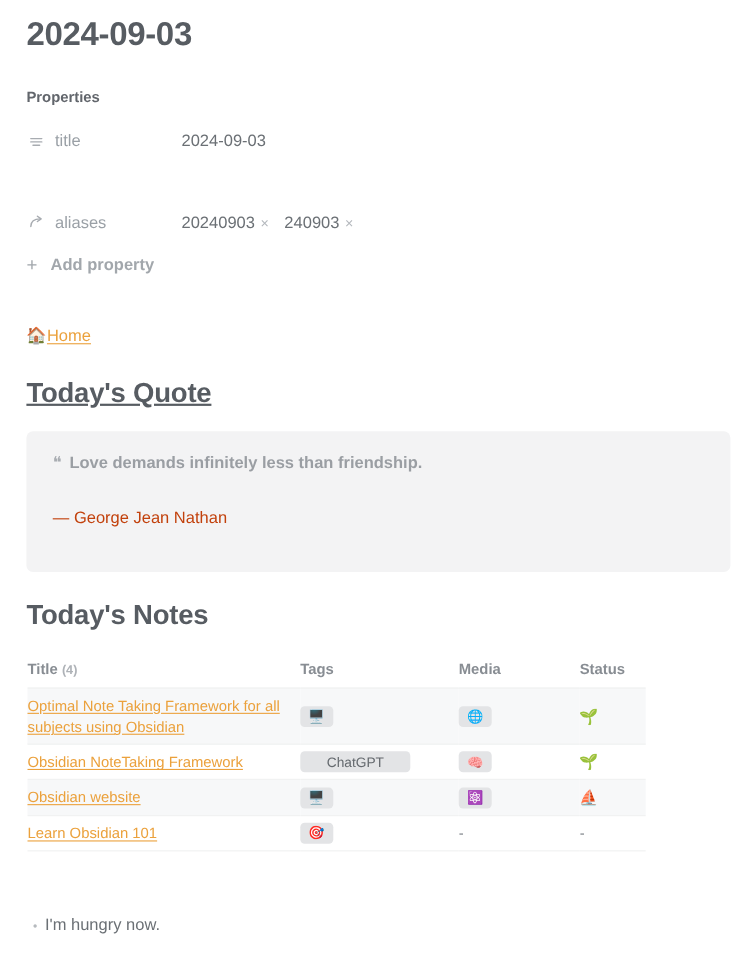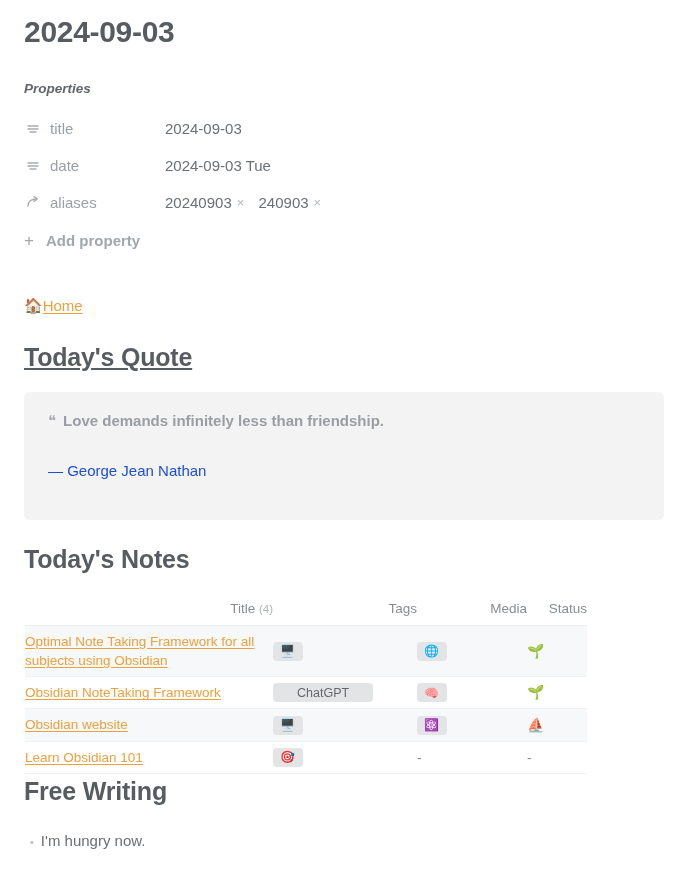--- a/index.html
+++ b/index.html
@@ -36,21 +36,20 @@
   }
 
   
   .properties-label {
     position: absolute;
     left: 24px;
     top: 81px;
     font-size: 13.5px;
     font-weight: bold;
     color: #62666c;
-    font-style: italic;
   }
   .prop-row {
     position: absolute;
     left: 24px;
     height: 22px;
     display: flex;
     align-items: center;
     width: 560px;
   }
   .prop-row .prop-icon {
@@ -164,35 +163,35 @@
   }
   .quote-mark {
     font-size: 15px;
     margin-right: 7px;
     color: #a9adb2;
     font-weight: normal;
   }
   .quote-author {
     margin-top: 30px;
     font-size: 15px;
-    color: #1d4ed8;
+    color: #c2410c;
   }
 
   
   .notes-table {
     position: absolute;
     left: 25px;
     top: 601px;
     width: 562px;
     border-collapse: collapse;
     font-size: 13px;
   }
   .notes-table th {
-    text-align: right;
-    font-weight: normal;
+    text-align: left;
+    font-weight: bold;
     font-size: 13.5px;
     color: #888d93;
     padding: 0 0 9px 0;
     border-bottom: 1px solid #eceded;
     vertical-align: bottom;
   }
   .notes-table th .count {
     font-size: 11.5px;
     color: #aeb2b7;
   }
@@ -272,33 +271,20 @@
           <line x1="2" y1="5" x2="12" y2="5"></line>
           <line x1="2" y1="8" x2="12" y2="8"></line>
           <line x1="4" y1="11" x2="10" y2="11"></line>
         </g>
       </svg>
     </span>
     <span class="prop-key">title</span>
     <span class="prop-val">2024-09-03</span>
   </div>
 
-  <div class="prop-row" style="top:154px;">
-    <span class="prop-icon">
-      <svg width="14" height="14" viewBox="0 0 14 14" aria-hidden="true">
-        <g stroke="currentColor" stroke-width="1.3" stroke-linecap="round">
-          <line x1="2" y1="5" x2="12" y2="5"></line>
-          <line x1="2" y1="8" x2="12" y2="8"></line>
-          <line x1="4" y1="11" x2="10" y2="11"></line>
-        </g>
-      </svg>
-    </span>
-    <span class="prop-key">date</span>
-    <span class="prop-val">2024-09-03 Tue</span>
-  </div>
 
   <div class="prop-row" style="top:191px;">
     <span class="prop-icon">
       <svg width="14" height="14" viewBox="0 0 14 14" aria-hidden="true">
         <g fill="none" stroke="currentColor" stroke-width="1.3" stroke-linecap="round" stroke-linejoin="round">
           <path d="M2 11 C2 6.5 5 4 10.5 4"></path>
           <polyline points="8,1.6 11.4,4 8,6.4"></polyline>
         </g>
       </svg>
     </span>
@@ -402,21 +388,20 @@
         <td>
           <span class="dash">-</span>
         </td>
         <td>
           <span class="dash">-</span>
         </td>
       </tr>
     </tbody>
   </table>
 
-  <div class="h2" id="h-free">Free Writing</div>
 
   <ul class="free-list">
     <li>
       <span class="bullet">•</span>
       <span>I'm hungry now.</span>
     </li>
   </ul>
 
 </div>
 

